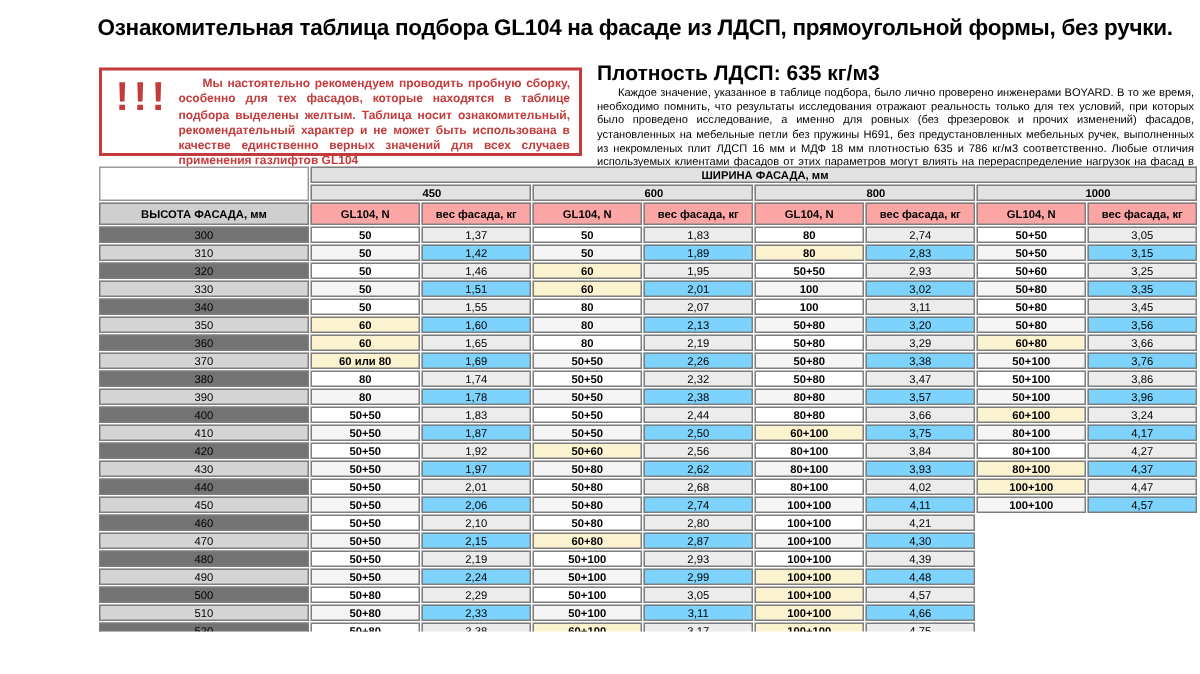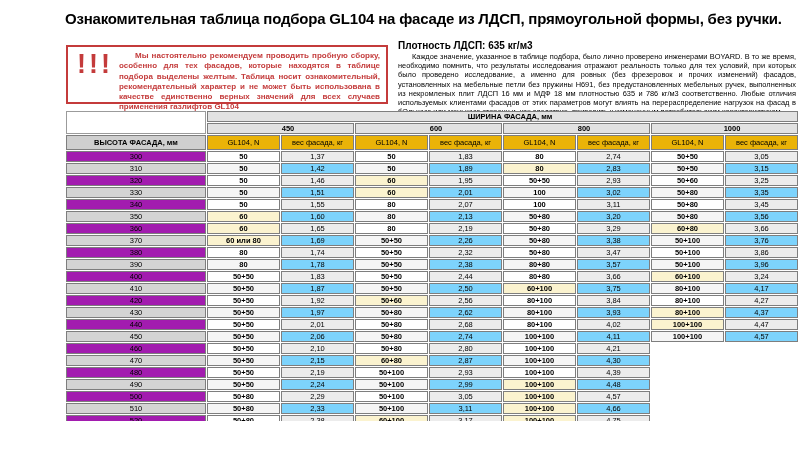--- a/index.html
+++ b/index.html
@@ -11,35 +11,35 @@
            font-size: 15px; font-weight: bold; letter-spacing: -0.2px; }
 
   .warn-box { position: absolute; left: 66px; top: 45px; width: 322px; height: 59px;
               border: 2px solid #c43b3b; display: flex; align-items: flex-start; background: #fff; }
   .warn-marks { font-size: 27px; font-weight: bold; color: #c43b3b; line-height: 1.0;
                 padding: 4px 4px 0 9px; letter-spacing: 3px; flex: 0 0 auto; }
   .warn-text { color: #c43b3b; font-size: 8px; line-height: 10.3px; text-align: justify;
                padding: 4px 6px 2px 2px; text-indent: 16px; flex: 1 1 auto; font-weight: bold; }
 
   .info { position: absolute; left: 398px; top: 40px; width: 398px; }
-  .density { font-size: 10px; font-weight: bold; }
+  .density { font-size: 14px; font-weight: bold; }
   .info-body { font-size: 7.4px; line-height: 9.2px; text-align: justify; text-indent: 14px; margin-top: 1px; }
 
   table.tbl { position: absolute; left: 65px; top: 110px; border-collapse: separate; border-spacing: 1px; table-layout: fixed; }
   .tbl td { border: 1px solid #7e7e7e; text-align: center; vertical-align: middle;
             font-size: 7.5px; line-height: 9px; padding: 0; height: 10px; overflow: hidden; white-space: nowrap; }
   .tbl .r1 td, .tbl .r2 td { height: 10px; padding-left: 15px; }
   .tbl .r3 td { height: 15px; margin-top: 36px; }
 
   .corner   { border: 1px solid #9b9b9b !important; background: #fff; }
   .ghead    { background: #e2e2e2; font-weight: bold; }
-  .chead    { background: #eab308; font-weight: normal; }
+  .chead    { background: #fca5a5; font-weight: bold; }
   .h-head   { background: #cfcfcf; font-weight: bold; }
 
-  .h-cell { background: #a21caf; }
+  .h-cell { background: #737373; }
   tr.odd .h-cell { background: #d4d4d4; }
   .gl { background: #ffffff; font-weight: bold; }
   tr.odd .gl { background: #f5f5f5; }
   .wt { background: #ececec; }
   tr.odd .wt { background: #7dd3fc; }
   .gl.hl, tr.odd .gl.hl { background: #fbf3cf; }
   .tbl td.empty { border: none; background: transparent; }
 </style>
 </head>
 <body>

